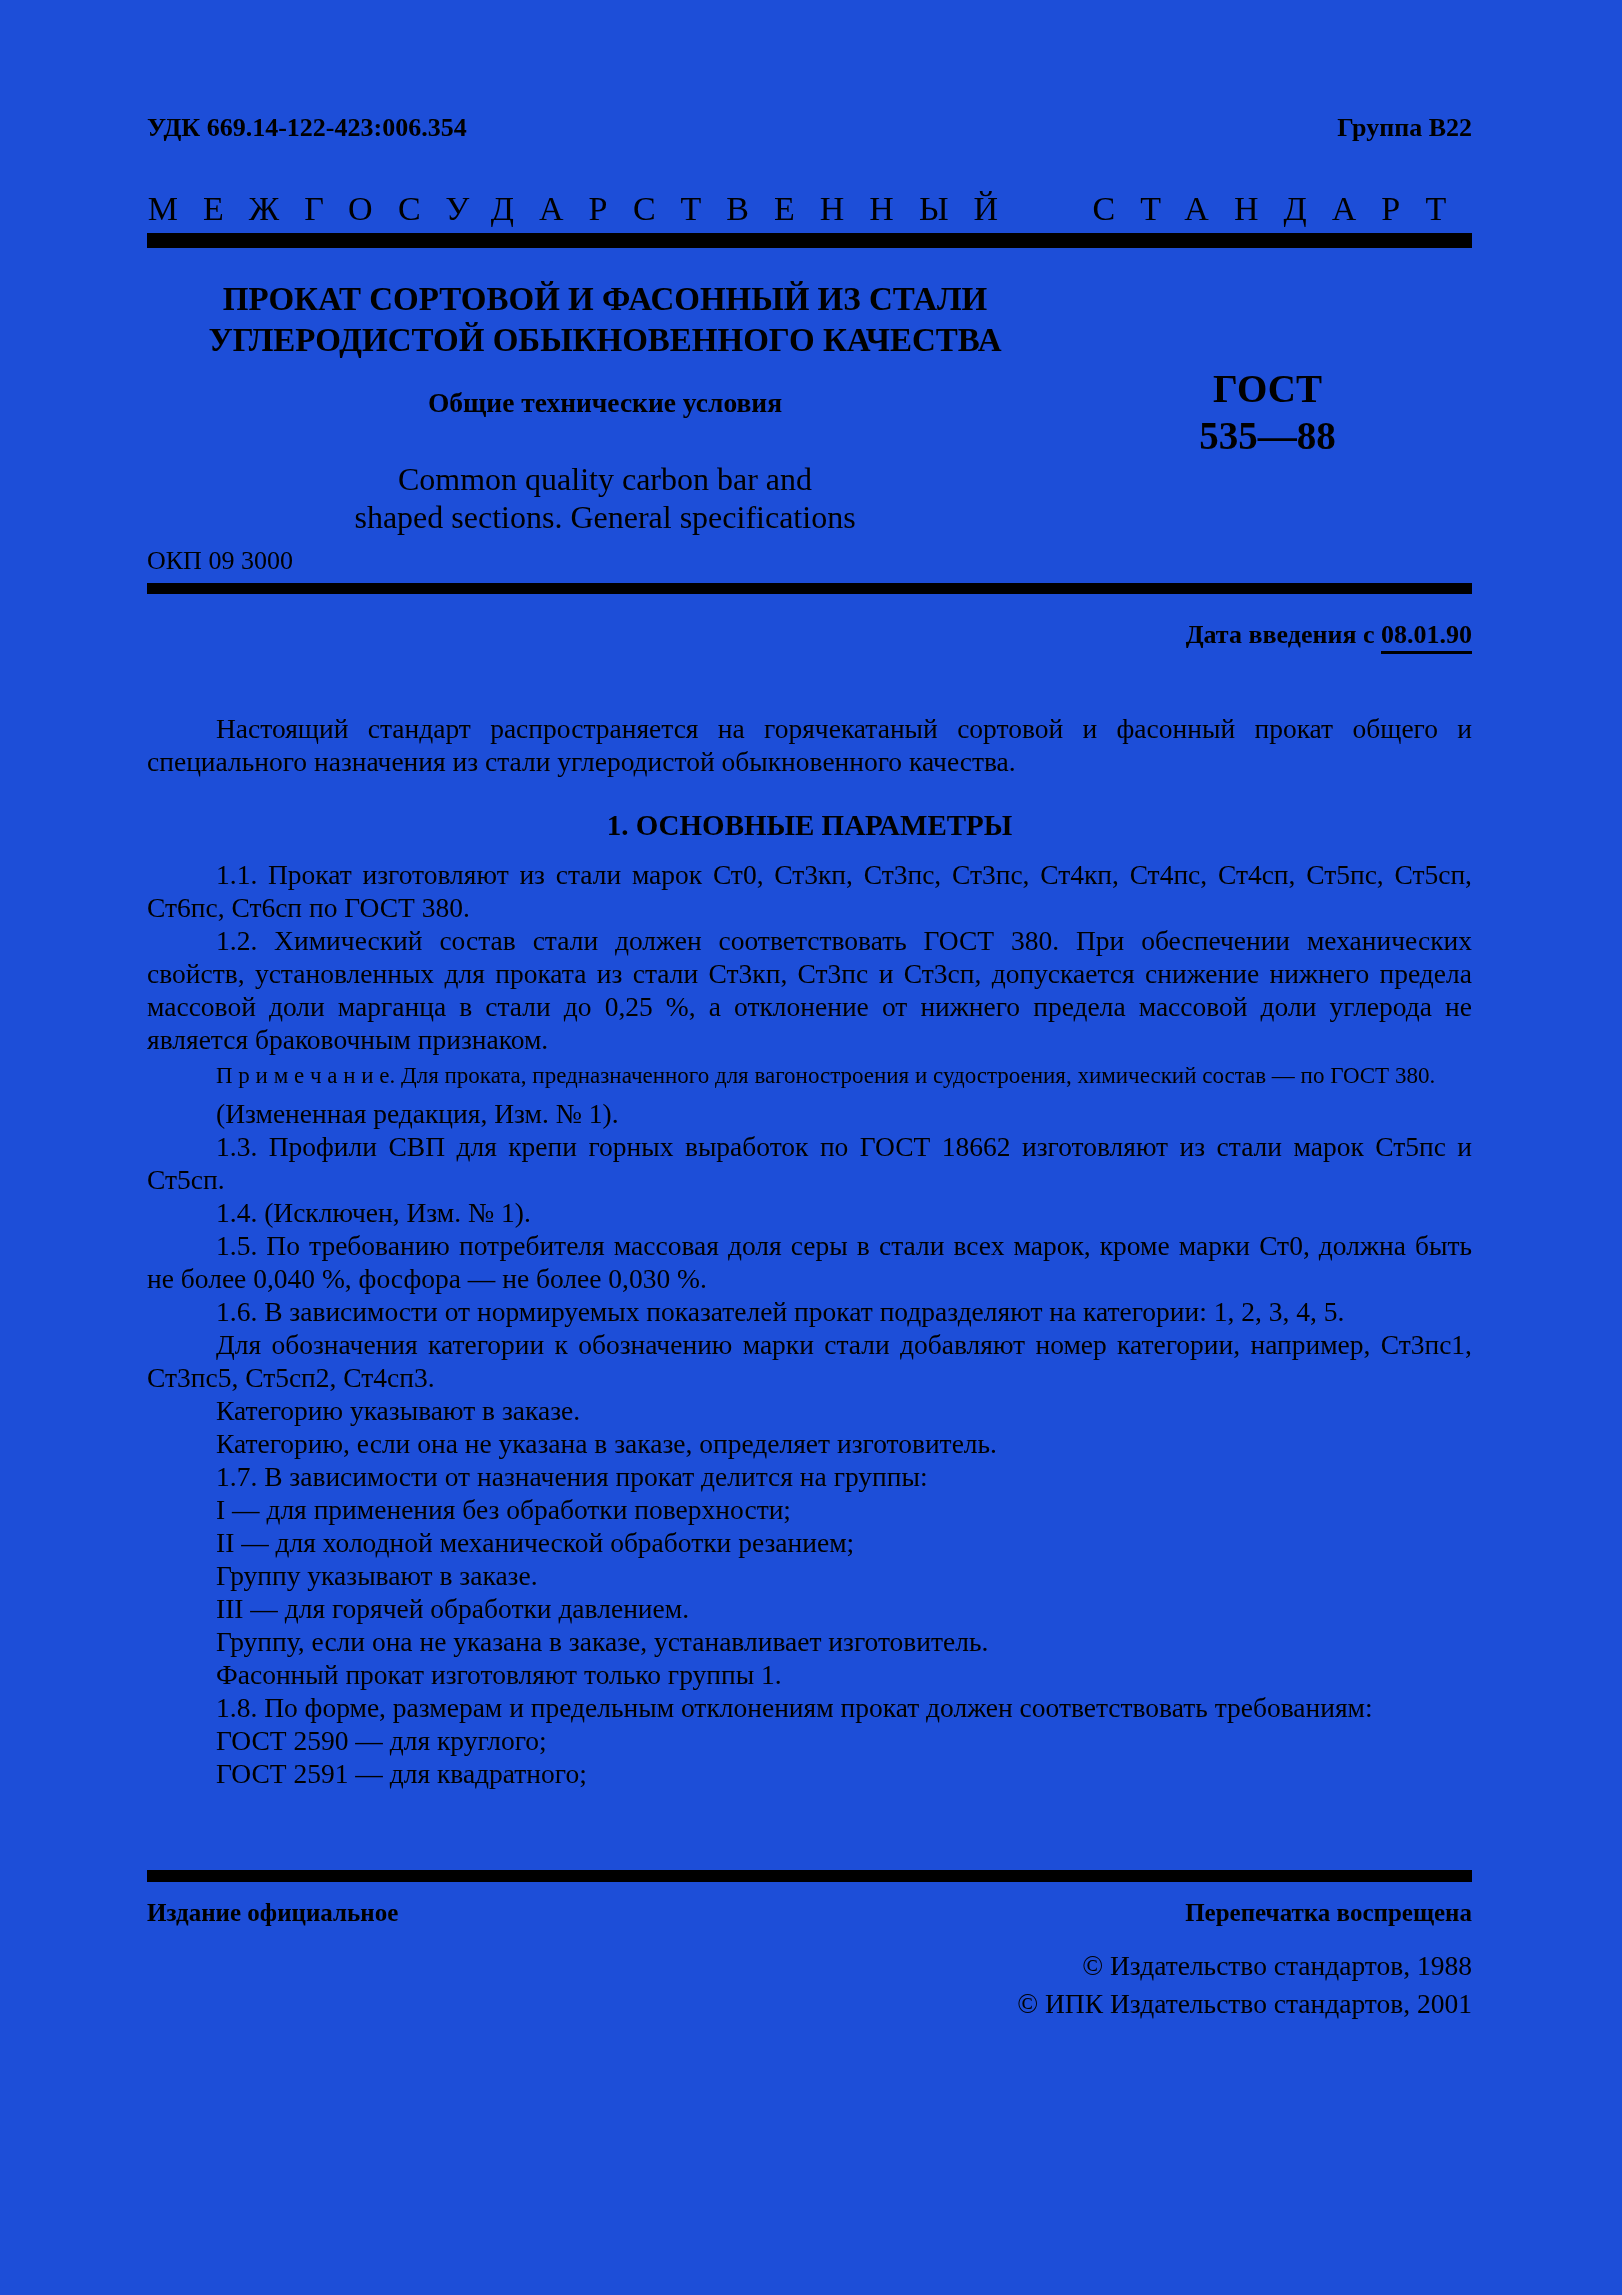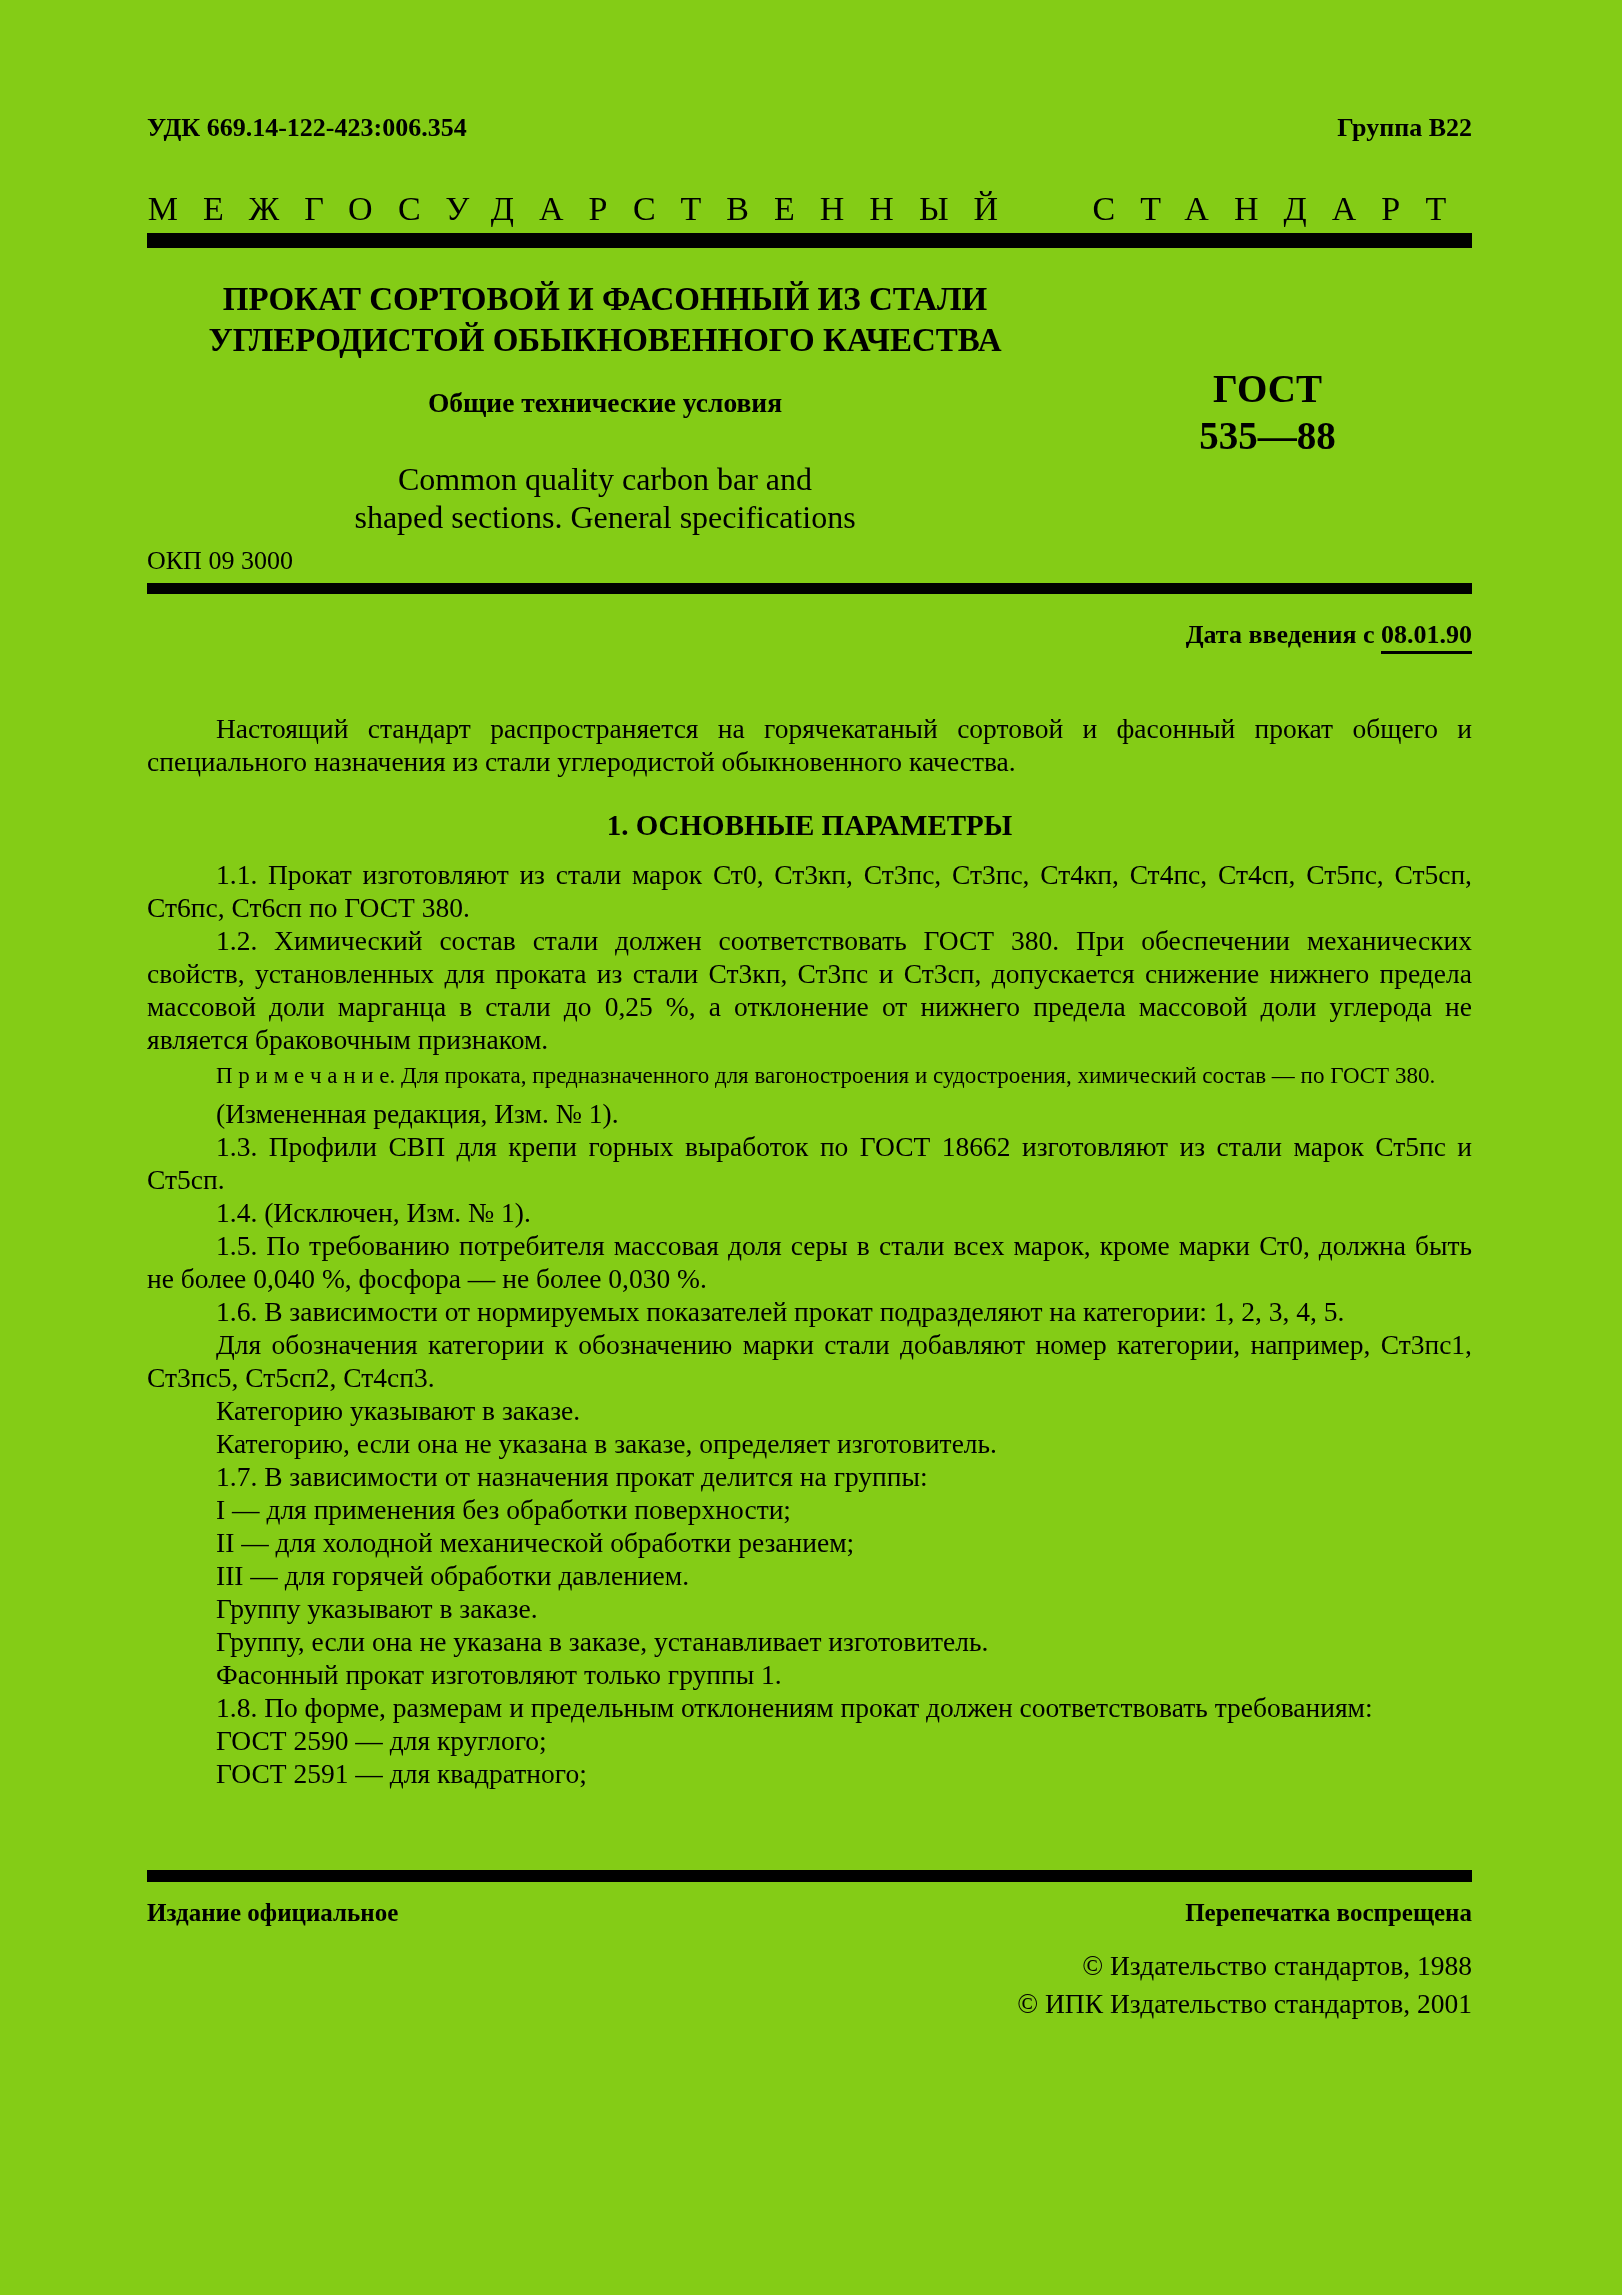--- a/index.html
+++ b/index.html
@@ -1,21 +1,21 @@
 <!DOCTYPE html>
 <html style="font-size:10.5px"><head>
 <meta charset="utf-8">
 <style>
   * { box-sizing: border-box; }
   html, body { margin: 0; padding: 0; background: #ffffff; }
   .page {
     position: relative;
     width: 1622px;
     height: 2295px;
-    background: #84cc16;
+    background: #1d4ed8;
     color: #000000;
     font-family: "Liberation Serif", "DejaVu Serif", serif;
     padding: 113px 150px 15px 147px;
   }
   .udk-row {
     display: flex;
     justify-content: space-between;
     font-size: 26px;
     font-weight: bold;
   }
@@ -120,22 +120,22 @@
     <p class="p">1.3. Профили СВП для крепи горных выработок по ГОСТ 18662 изготовляют из стали марок Ст5пс и Ст5сп.</p>
     <p class="p"><span>1.4. </span><span class="bold">(Исключен, Изм. № 1).</span></p>
     <p class="p">1.5. По требованию потребителя массовая доля серы в стали всех марок, кроме марки Ст0, должна быть не более 0,040 %, фосфора — не более 0,030 %.</p>
     <p class="p">1.6. В зависимости от нормируемых показателей прокат подразделяют на категории: 1, 2, 3, 4, 5.</p>
     <p class="p">Для обозначения категории к обозначению марки стали добавляют номер категории, например, Ст3пс1, Ст3пс5, Ст5сп2, Ст4сп3.</p>
     <p class="p">Категорию указывают в заказе.</p>
     <p class="p">Категорию, если она не указана в заказе, определяет изготовитель.</p>
     <p class="p">1.7. В зависимости от назначения прокат делится на группы:</p>
     <p class="p">I — для применения без обработки поверхности;</p>
     <p class="p">II — для холодной механической обработки резанием;</p>
+    <p class="p">Группу указывают в заказе.</p>
     <p class="p">III — для горячей обработки давлением.</p>
-    <p class="p">Группу указывают в заказе.</p>
     <p class="p">Группу, если она не указана в заказе, устанавливает изготовитель.</p>
     <p class="p">Фасонный прокат изготовляют только группы 1.</p>
     <p class="p">1.8. По форме, размерам и предельным отклонениям прокат должен соответствовать требованиям:</p>
     <p class="p">ГОСТ 2590 — для круглого;</p>
     <p class="p">ГОСТ 2591 — для квадратного;</p>
   </div>
 
   <div class="footer">
     <div class="rule-thin"></div>
     <div class="footer-row">

